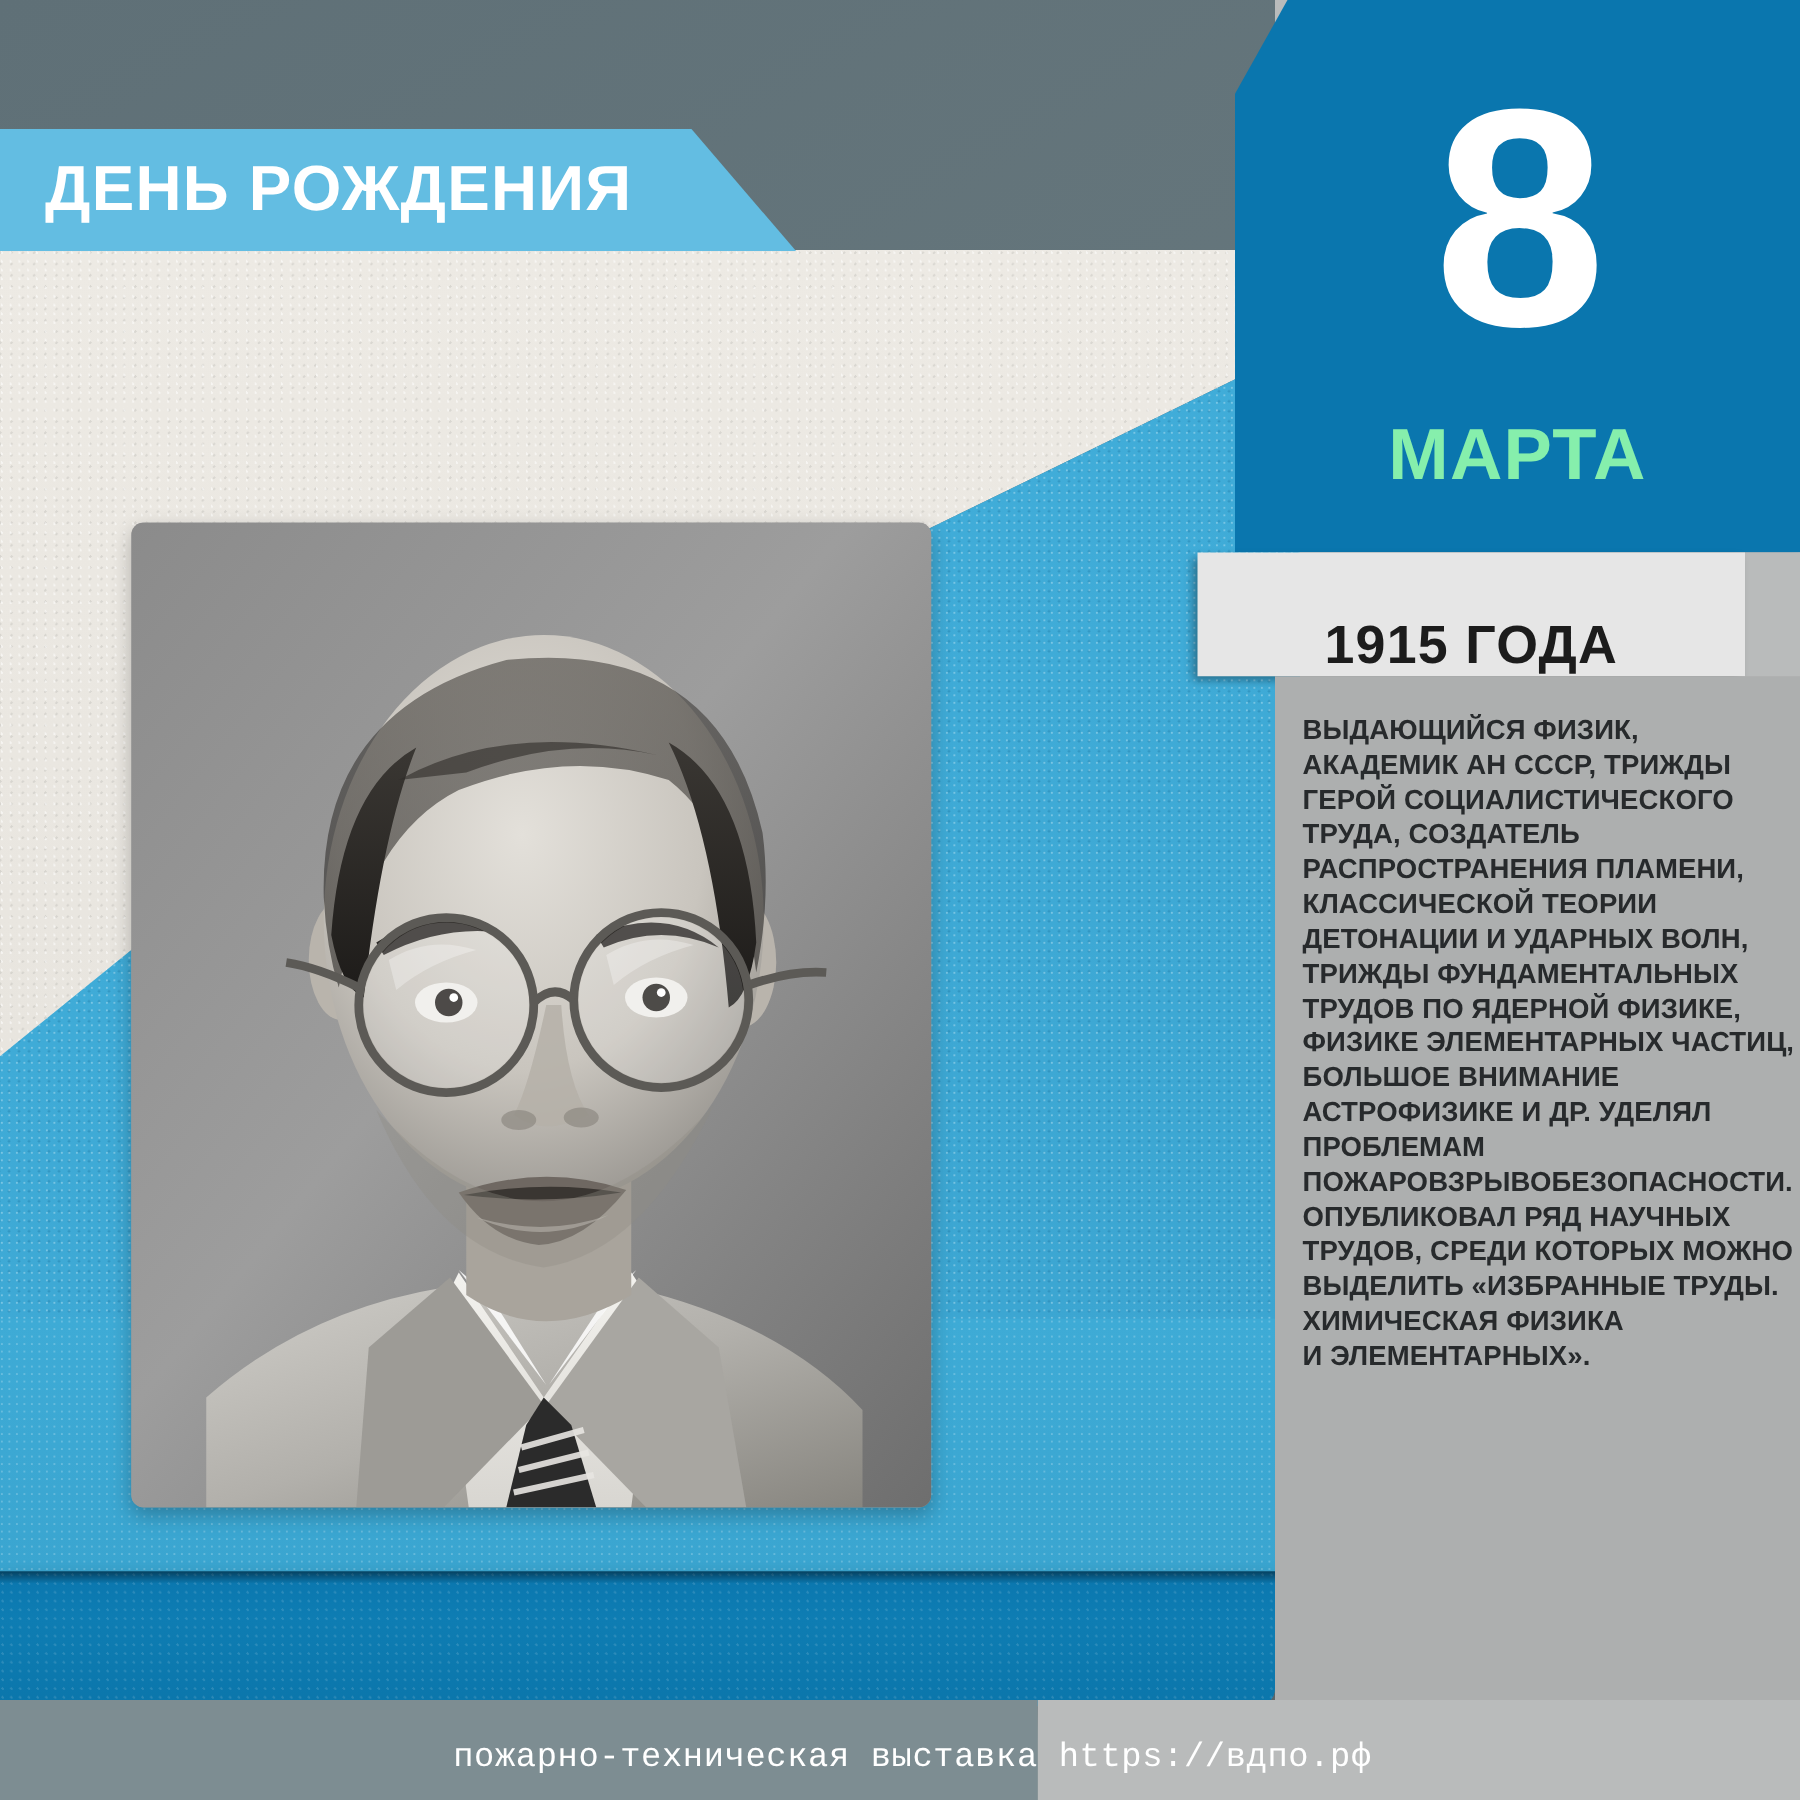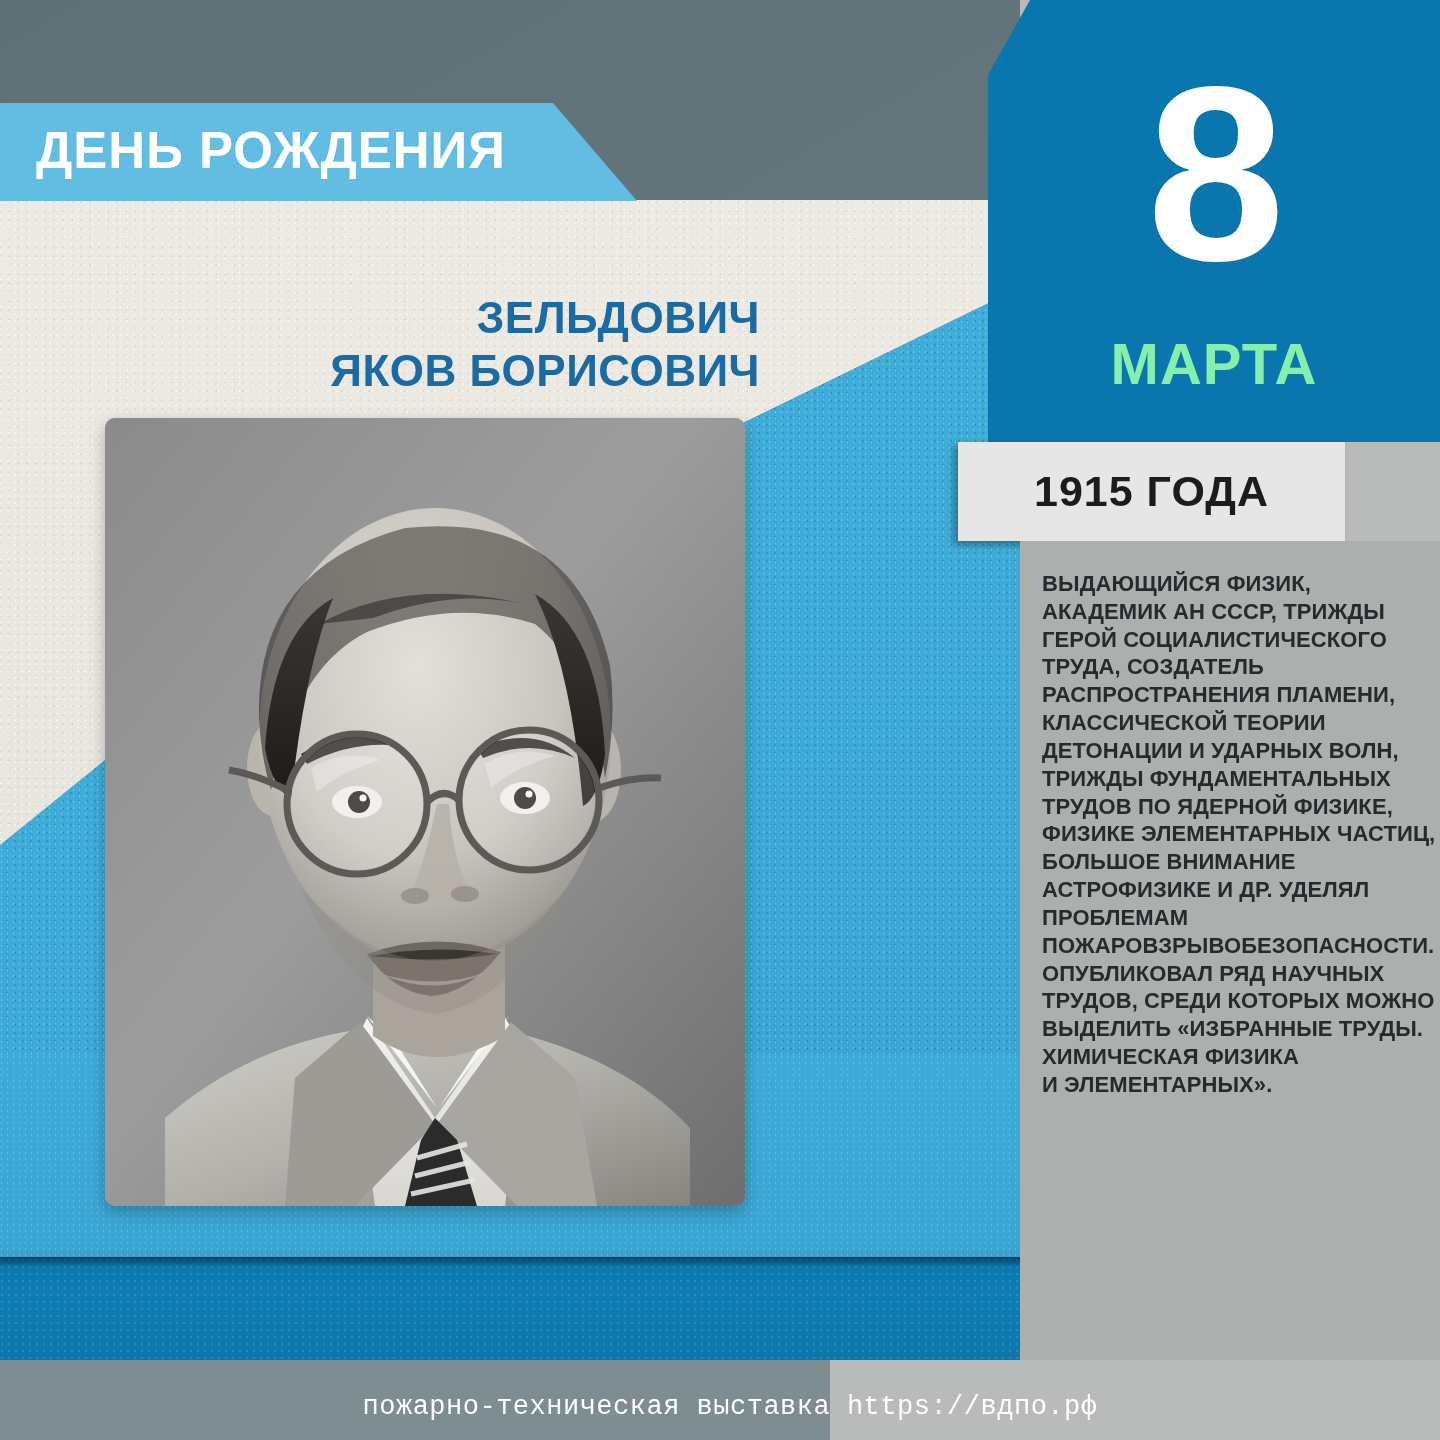--- a/index.html
+++ b/index.html
@@ -112,22 +112,22 @@
   .date-day{
     position:absolute;left:0;right:0;top:50px;text-align:center;
     color:#ffffff;font-size:248px;font-weight:bold;line-height:1;
     letter-spacing:-4px;
   }
   .date-month{
     position:absolute;left:0;right:0;top:330px;text-align:center;
     color:#86efac;font-size:58px;font-weight:bold;letter-spacing:1px;
   }
   .year-panel{
-    position:absolute;left:958px;top:442px;width:387px;height:99px;
-    background:#e6e6e6;display:flex;align-items:center;justify-content:center;
+    position:absolute;left:958px;top:442px;width:438px;height:99px;
+    background:#e6e6e6;display:flex;align-items:flex-end;justify-content:center;
     box-shadow:-4px 4px 7px rgba(0,0,0,.35);
   }
   .year-panel span{
     color:#1c1c1c;font-size:43px;font-weight:bold;letter-spacing:1px;
   }
 
   
   .desc-panel{
     position:absolute;left:1020px;top:541px;width:420px;height:819px;
     background:#adafaf;
@@ -148,24 +148,20 @@
   <div class="bg-right-gray"></div>
   <div class="cream"></div>
   <div class="blue-wedge"></div>
   <div class="blue-strip-bottom"></div>
   <div class="card-dark"></div>
 
   <div class="header-tab">
     <span>ДЕНЬ РОЖДЕНИЯ</span>
   </div>
 
-  <div class="name-block">
-    <div>ЗЕЛЬДОВИЧ</div>
-    <div>ЯКОВ БОРИСОВИЧ</div>
-  </div>
 
   <div class="portrait">
     <svg width="640" height="788" viewBox="0 0 640 788" preserveAspectRatio="xMidYMid slice">
       <defs>
         <linearGradient id="bgp" x1="0" y1="0" x2="1" y2="1">
           <stop offset="0" stop-color="#8b8b8b"></stop>
           <stop offset="0.45" stop-color="#9d9d9d"></stop>
           <stop offset="1" stop-color="#6e6e6e"></stop>
         </linearGradient>
         <radialGradient id="skin" cx="0.45" cy="0.35" r="0.75">

